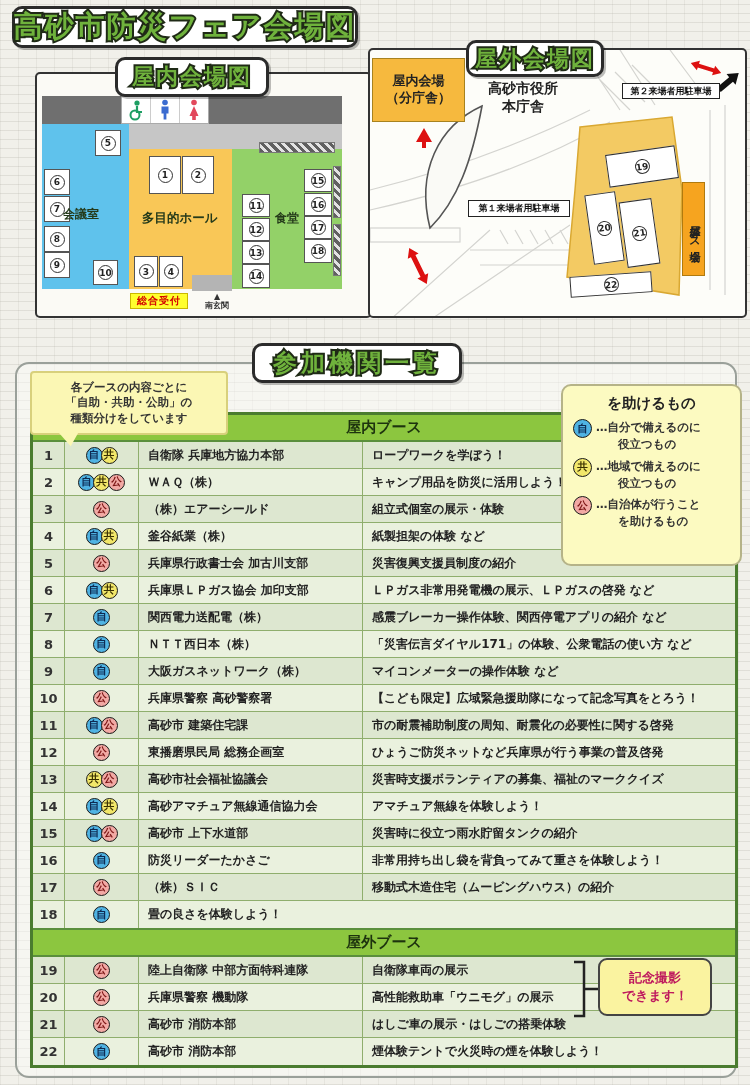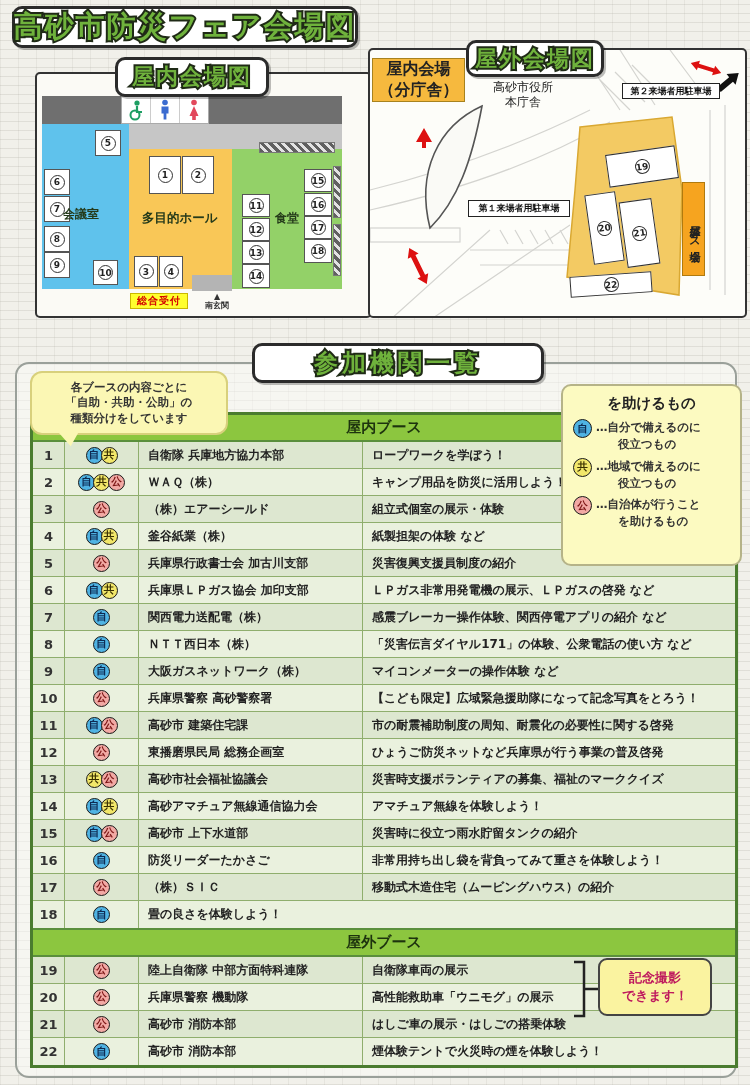--- a/index.html
+++ b/index.html
@@ -11,21 +11,21 @@
       repeating-linear-gradient(90deg, rgba(160,158,148,.14) 0 1px, transparent 1px 18px);
   }
   .titlebox{ position:absolute; background:#fff; border:3px solid #2b2b2b; border-radius:10px;
     display:flex; align-items:center; justify-content:center; box-shadow:2px 2px 0 rgba(0,0,0,.25); z-index:8;}
   .bubble-text{ font-weight:800; color:#6fb23c; -webkit-text-stroke:4px #1f2a16; paint-order:stroke fill; letter-spacing:2px; white-space:nowrap;}
   .main-title{ left:12px; top:6px; width:346px; height:42px;}
   .main-title .bubble-text{ font-size:29px;}
   .sub-title-in{ left:115px; top:57px; width:154px; height:40px;}
   .sub-title-out{ left:466px; top:40px; width:138px; height:37px;}
   .sub-title-in .bubble-text,.sub-title-out .bubble-text{ font-size:22px;}
-  .section-title{ left:252px; top:343px; width:292px; height:40px;}
+  .section-title{ left:252px; top:343px; width:210px; height:40px;}
   .section-title .bubble-text{ font-size:24px; letter-spacing:4px;}
 
   
   .indoor-panel{ position:absolute; left:35px; top:72px; width:337px; height:246px; background:#fbfaf5;
     border:2px solid #333; border-radius:5px; z-index:2;}
   .im{ position:absolute; }
   .im-darkL{ left:5px; top:22px; width:79px; height:28px; background:#6f6f6f;}
   .im-darkR{ left:172px; top:22px; width:133px; height:28px; background:#6f6f6f;}
   .im-toilets{ left:84px; top:22px; width:88px; height:28px; background:#fff; border:1px solid #aaa; display:flex;}
   .toilet-cell{ flex:1; display:flex; align-items:center; justify-content:center; border-right:1px solid #ccc;}
@@ -43,37 +43,37 @@
   .cnum{ display:inline-flex; width:15px; height:15px; border:1.3px solid #333; border-radius:50%;
     align-items:center; justify-content:center; font-size:9px; font-weight:bold; color:#222; background:#fff;}
   .room-label{ position:absolute; font-weight:800; color:#243a1a; font-size:12px; white-space:nowrap;}
   .reception{ position:absolute; left:93px; top:219px; width:58px; height:16px; background:#ffff2e; border:1px solid #c9b700;
     color:#d40000; font-size:10px; font-weight:800; display:flex; align-items:center; justify-content:center; letter-spacing:1px;}
   .entrance{ position:absolute; left:158px; top:219px; width:44px; text-align:center; font-size:8px; font-weight:bold; color:#333; line-height:1.1;}
 
   
   .outdoor-panel{ position:absolute; left:368px; top:48px; width:379px; height:270px; background:#fdfdf9;
     border:2px solid #333; border-radius:5px; z-index:2; overflow:hidden;}
-  .od-indoor-box{ position:absolute; left:2px; top:8px; width:93px; height:44px; background:#f6b93e; border:1.5px solid #a8821e;
-    display:flex; flex-direction:column; align-items:center; justify-content:center; font-size:16px; font-weight:800; color:#222; line-height:1.3; z-index:3;}
-  .od-cityhall{ position:absolute; left:110px; top:30px; width:86px; text-align:center; font-size:12px; font-weight:400; color:#222; line-height:1.25; z-index:3;}
+  .od-indoor-box{ position:absolute; left:2px; top:8px; width:93px; height:64px; background:#f6b93e; border:1.5px solid #a8821e;
+    display:flex; flex-direction:column; align-items:center; justify-content:center; font-size:13px; font-weight:800; color:#222; line-height:1.3; z-index:3;}
+  .od-cityhall{ position:absolute; left:110px; top:30px; width:86px; text-align:center; font-size:14px; font-weight:700; color:#222; line-height:1.25; z-index:3;}
   .od-plabel{ position:absolute; background:#fff; border:1.5px solid #222; font-size:9px; font-weight:bold; color:#111;
     display:flex; align-items:center; justify-content:center; white-space:nowrap; z-index:3;}
   .od-p2{ left:252px; top:33px; width:98px; height:16px;}
   .od-p1{ left:98px; top:150px; width:102px; height:17px;}
   .od-area-label{ position:absolute; left:312px; top:132px; width:23px; height:94px; background:#f6a41f; border:1.5px solid #b07a0e;
     writing-mode:vertical-rl; text-orientation:upright; font-size:11px; font-weight:800; color:#222;
     display:flex; align-items:center; justify-content:center; z-index:3;}
   .od-booth{ position:absolute; background:#fff; border:1.5px solid #333; display:flex; align-items:center; justify-content:center; z-index:3;}
 
   
   .list-frame{ position:absolute; left:15px; top:362px; width:722px; height:716px; border:2px solid #9aa09a;
     border-radius:14px; background:rgba(253,253,250,.45); z-index:0;}
   .speech-bubble{ position:absolute; left:30px; top:371px; width:198px; height:64px; background:#fbf7b4;
-    border:2px solid #d8d07c; border-radius:12px; z-index:6; display:flex; flex-direction:column;
+    border:2px solid #d8d07c; border-radius:4px; z-index:6; display:flex; flex-direction:column;
     align-items:center; justify-content:center; font-size:11.5px; font-weight:800; color:#333; line-height:1.35;}
   .speech-tail{ position:absolute; left:60px; top:430px; width:0; height:0; border-left:9px solid transparent;
     border-right:14px solid transparent; border-top:16px solid #fbf7b4; transform:rotate(-12deg); z-index:6;}
   .legend{ position:absolute; left:561px; top:384px; width:181px; height:182px; background:#fcfac1;
     border:2.5px solid #b5b388; border-radius:10px; z-index:6; padding:8px 8px 4px 8px;}
   .legend-title{ text-align:center; font-size:14.5px; font-weight:800; color:#222; margin-bottom:6px;}
   .legend-item{ display:flex; margin-bottom:4px;}
   .legend-text{ font-size:11.5px; font-weight:800; color:#333; line-height:1.5; margin-left:4px;}
   .legend-text .l2{ padding-left:22px;}
   .mark{ display:inline-flex; width:17px; height:17px; border:1.6px solid #1a1a1a; border-radius:50%;

